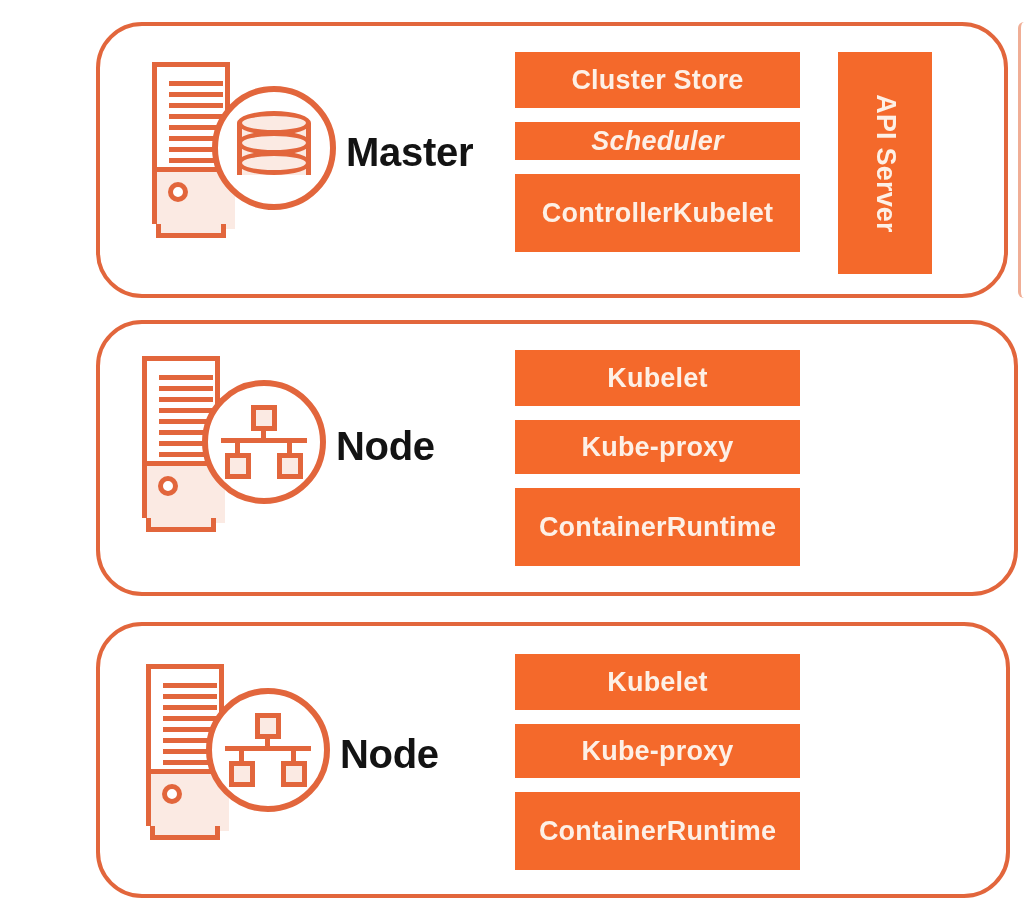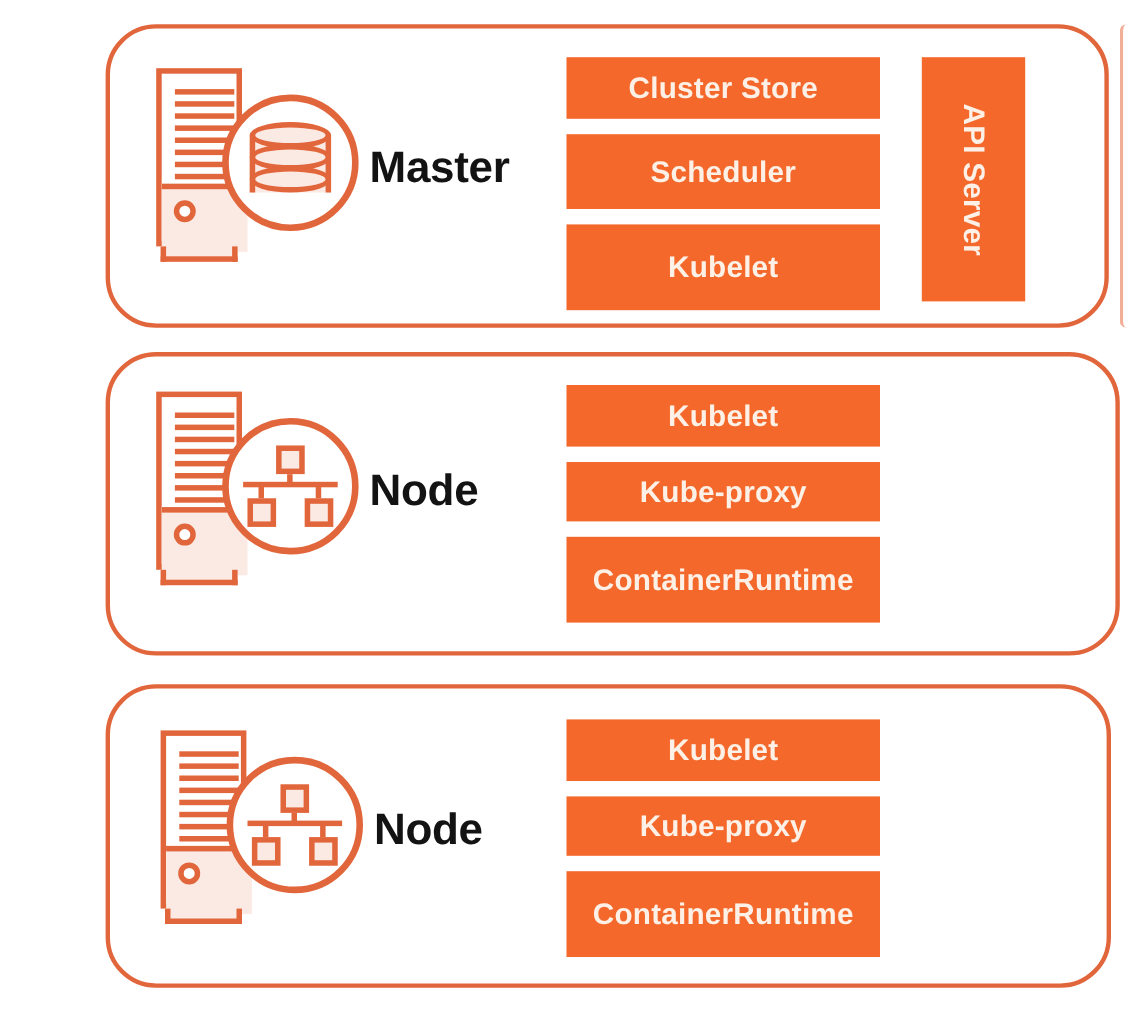--- a/index.html
+++ b/index.html
@@ -234,21 +234,21 @@
     letter-spacing: .2px;
   }
 </style>
 </head>
 <body>
 
 <div id="stage">
 
   <div class="node-panel" style="left:96px; top:22px; width:912px; height:276px;">
 
-    <div class="identity" style="left:34px; top:26px;">
+    <div class="identity" style="left:44px; top:26px;">
       <div class="icon-stack">
         <div class="tower">
           <div class="tower-shadow"></div>
           <div class="tower-body">
             <div class="tower-lower"></div>
             <div class="tower-slots">
               <i></i>
                 <i></i>
                 <i></i>
                 <i></i>
@@ -268,22 +268,23 @@
             <div class="db-disc" style="top:20px;"></div>
             <div class="db-disc" style="top:0;"></div>
           </div>
         </div>
       </div>
       <div class="role-label">Master</div>
     </div>
 
     <div class="components" style="left:415px; top:26px; width:285px; gap:14px;">
       <div class="comp-box" style="height:56px;">Cluster Store</div>
-      <div class="comp-box" style="height:68px;">Scheduler</div>
+      <div class="comp-box" style="height:38px;font-style:italic;">Scheduler</div>
       <div class="comp-box" style="height:78px;">
+        <span>Controller</span>
           <br>
         <span>Kubelet</span>
       </div>
     </div>
 
     <div class="api-server" style="left:738px; top:26px; width:94px; height:222px;">
       <span>API Server</span>
     </div>
   </div>
 

